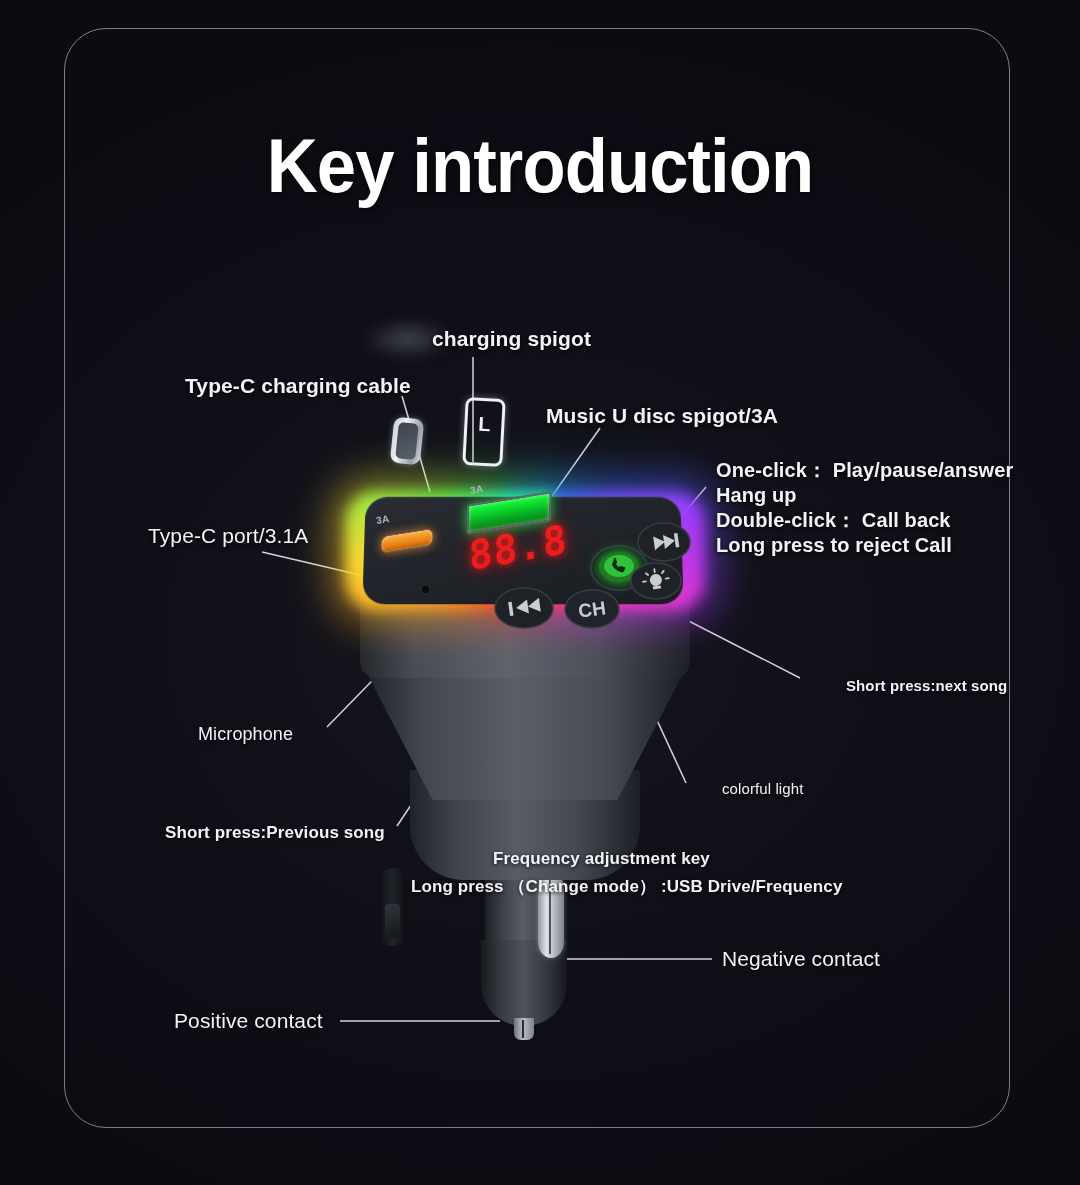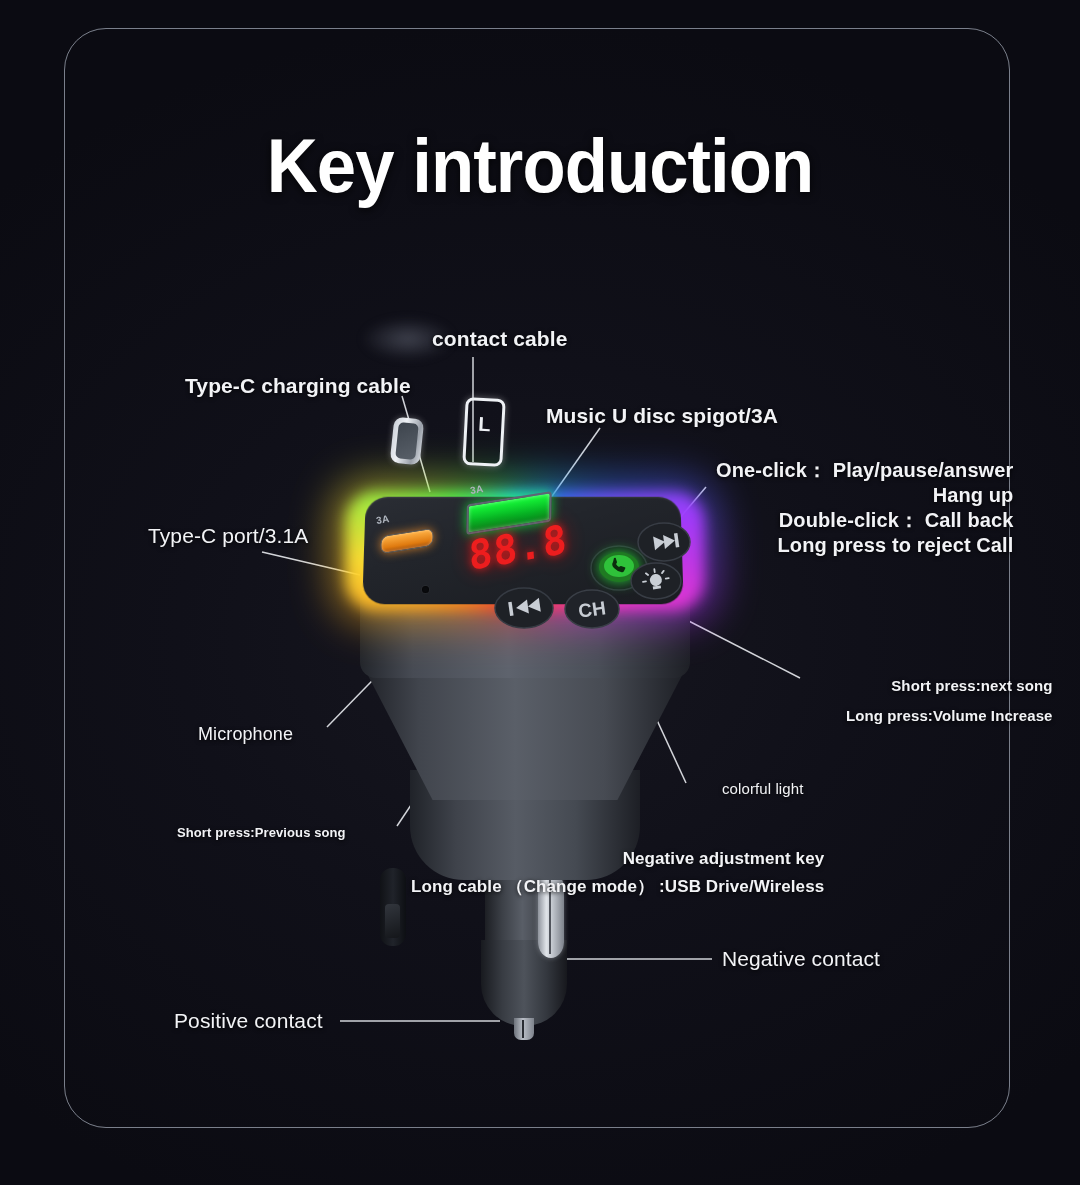--- a/index.html
+++ b/index.html
@@ -15,21 +15,21 @@
   #title{
     position:absolute;left:0;top:128px;width:1080px;text-align:center;
     color:#fff;font-size:76px;line-height:1;font-weight:700;
     letter-spacing:-1px;transform:scaleX(.93);
     text-shadow:0 2px 10px rgba(0,0,0,.8);
   }
   .lbl{position:absolute;color:#f2f3f6;font-weight:700;white-space:nowrap;
        text-shadow:0 1px 4px rgba(0,0,0,.9);letter-spacing:.1px;}
   .lbl.reg{font-weight:400;}
   .lbl.sm{font-size:15px;font-weight:700;}
-  .lbl .ln{display:block;text-align:right;}
+  .lbl .ln{display:block;}
   svg{position:absolute;left:0;top:0;width:1080px;height:1185px;overflow:visible;}
   #leaders{pointer-events:none;}
   #leaders line,#leaders path{stroke:#e8eaee;stroke-width:1.5;fill:none;opacity:.9;}
   #smudge{position:absolute;left:362px;top:318px;width:92px;height:42px;border-radius:50%;
     background:radial-gradient(ellipse at 50% 50%,rgba(92,96,110,.62),rgba(40,42,52,0) 72%);
     filter:blur(5px);}
   
   #device{position:absolute;left:318px;top:470px;width:430px;height:580px;}
   .dv{position:absolute;}
   #plug-barrel{left:167px;top:370px;width:78px;height:140px;
@@ -203,48 +203,47 @@
   <div class="conn" id="conn-c">
     <div class="tipc"></div>
     <div class="shell"></div>
   </div>
   <div class="conn" id="conn-l">
     <div class="tipc"></div>
     <div class="shell"></div>
   </div>
 </div>
 
-<div class="lbl" style="left:432px;top:327px;font-size:21px">contact cable</div>
+<div class="lbl" style="left:432px;top:327px;font-size:21px">charging spigot</div>
 
 <div class="lbl" style="left:185px;top:374px;font-size:21px">Type-C charging cable</div>
 
 <div class="lbl" style="left:546px;top:404px;font-size:21px">Music U disc spigot/3A</div>
 
 <div class="lbl reg" style="left:148px;top:524px;font-size:21px">Type-C port/3.1A</div>
 
 <div class="lbl" style="left:716px;top:458px;font-size:20px;line-height:25px">
   <span class="ln">One-click： Play/pause/answer</span>
   <span class="ln">Hang up</span>
   <span class="ln">Double-click： Call back</span>
   <span class="ln">Long press to reject Call</span>
 </div>
 
 <div class="lbl sm" style="left:846px;top:671px;line-height:30px">
   <span class="ln">Short press:next song</span>
-  <span class="ln">Long press:Volume Increase</span>
 </div>
 
 <div class="lbl reg" style="left:198px;top:724px;font-size:18px">Microphone</div>
 
 <div class="lbl reg" style="left:722px;top:780px;font-size:15px">colorful light</div>
 
-<div class="lbl" style="left:177px;top:822px;font-size:13px;line-height:21px">
+<div class="lbl" style="left:165px;top:822px;font-size:17px;line-height:21px">
   <span class="ln">Short press:Previous song</span>
 </div>
 
 <div class="lbl" style="left:411px;top:845px;font-size:17px;line-height:28px">
-  <span class="ln" style="margin-left:82px">Negative adjustment key</span>
-  <span class="ln">Long cable （Change mode） :USB Drive/Wireless</span>
+  <span class="ln" style="margin-left:82px">Frequency adjustment key</span>
+  <span class="ln">Long press （Change mode） :USB Drive/Frequency</span>
 </div>
 
 <div class="lbl reg" style="left:722px;top:947px;font-size:21px">Negative contact</div>
 
 <div class="lbl reg" style="left:174px;top:1009px;font-size:21px">Positive contact</div>
 
 </body></html>

